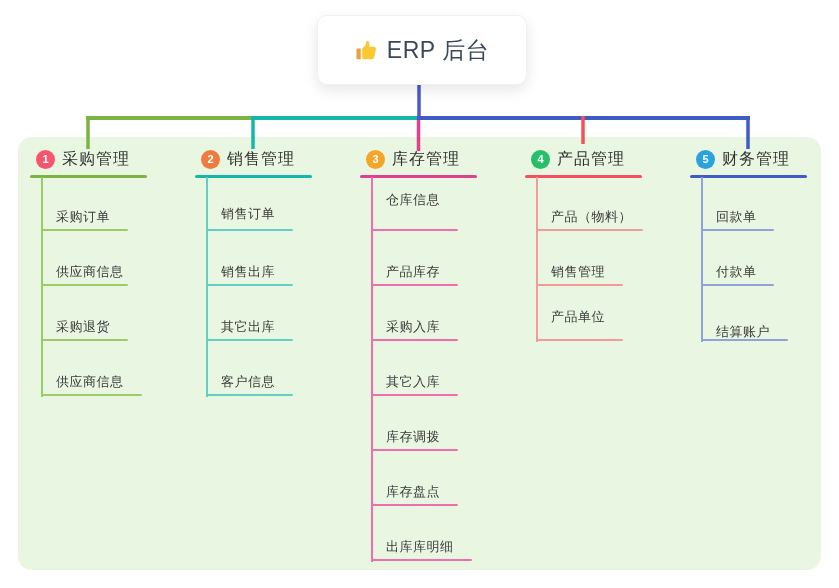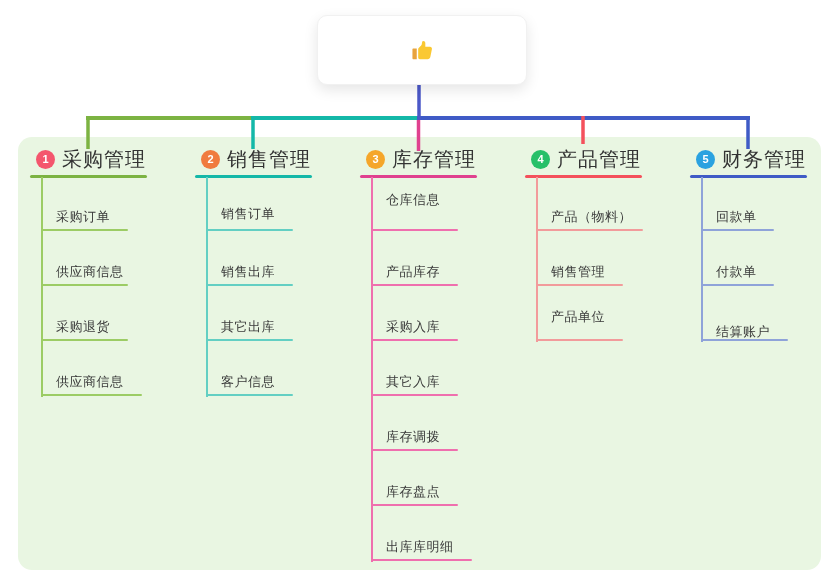--- a/index.html
+++ b/index.html
@@ -24,21 +24,21 @@
   .branch{position:absolute;top:0;width:165px;height:588px;}
   .bhead{
     position:absolute;top:148px;left:6px;height:22px;
     display:flex;align-items:center;gap:7px;cursor:pointer;
   }
   .badge{
     width:19px;height:19px;border-radius:50%;color:#fff;
     font-size:11px;font-weight:bold;
     display:flex;align-items:center;justify-content:center;flex:0 0 auto;
   }
-  .btitle{font-size:20px;color:#333333;font-weight:500;letter-spacing:1px;white-space:nowrap;}
+  .btitle{font-size:16px;color:#333333;font-weight:500;letter-spacing:1px;white-space:nowrap;}
   .bline{position:absolute;left:0;top:175px;width:117px;height:3px;border-radius:2px;}
   .vline{position:absolute;left:11px;top:177px;width:2px;}
   .citem{
     position:absolute;left:26px;height:20px;line-height:20px;
     font-size:13px;color:#3a3a3a;letter-spacing:.5px;white-space:nowrap;cursor:pointer;
   }
   .cline{position:absolute;left:12px;height:2px;border-radius:1px;}
 </style>
 </head>
 <body>
@@ -59,20 +59,21 @@
     <line x1="748" y1="116" x2="748" y2="149" stroke-width="3.5" stroke="#3f5bc6"></line>
   </svg>
 
   <div class="root-card">
     <span class="thumb">
       <svg width="23" height="23" viewBox="0 0 24 24">
         <path d="M2.5 10h3.5v11H2.5c-.55 0-1-.45-1-1V11c0-.55.45-1 1-1z" fill="#e8a33d"></path>
         <path d="M7.5 20.2V10.6c0-.42.17-.82.47-1.12l2.6-2.6c.3-.3.51-.69.6-1.11l.52-2.87c.1-.55.58-.9 1.14-.9 1.17 0 2.12.95 2.12 2.12V8h4.9c1.28 0 2.25 1.17 2 2.43l-1.62 8.13c-.26 1.42-1.43 2.44-2.87 2.44H9.3c-.99 0-1.8-.81-1.8-1.8z" fill="#fac832"></path>
       </svg>
     </span>
+    <span class="root-label">ERP 后台</span>
   </div>
 
   <div class="branch" style="left:30px">
     <div class="bhead">
       <span class="badge" style="background: rgb(244, 86, 109);">1</span>
       <span class="btitle">采购管理</span>
     </div>
     <div class="bline" style="background: rgb(124, 179, 66);"></div>
     <div class="vline" style="height: 220px; background: rgb(156, 204, 101);"></div>
     <div class="citem" style="top:207px">采购订单</div>

